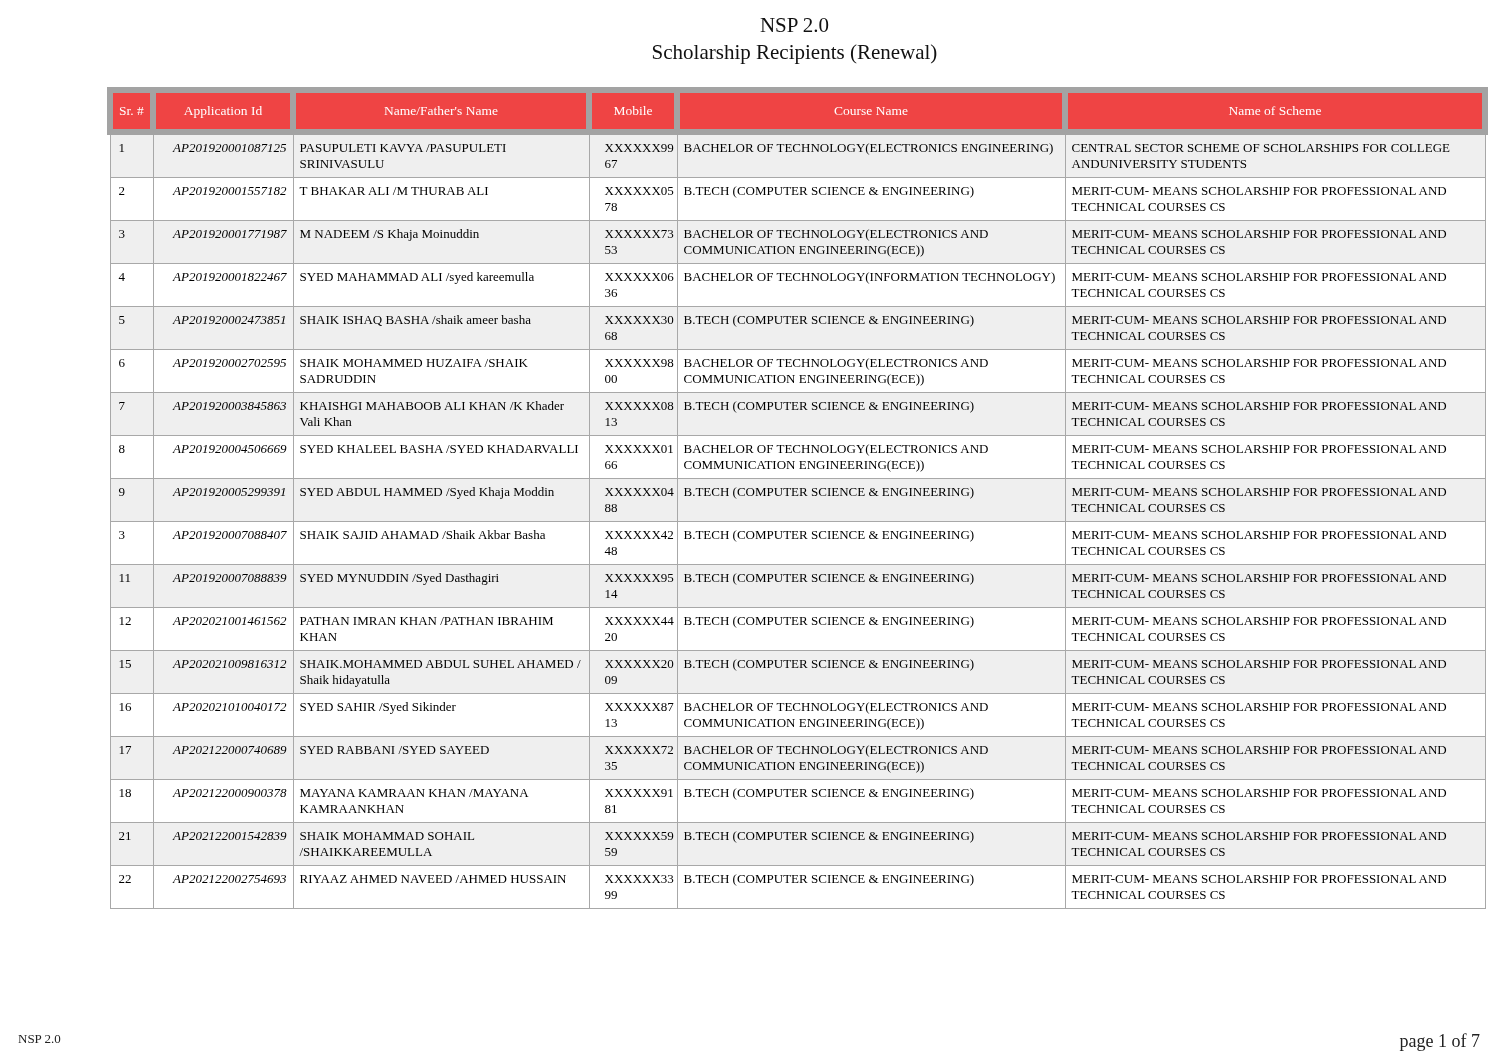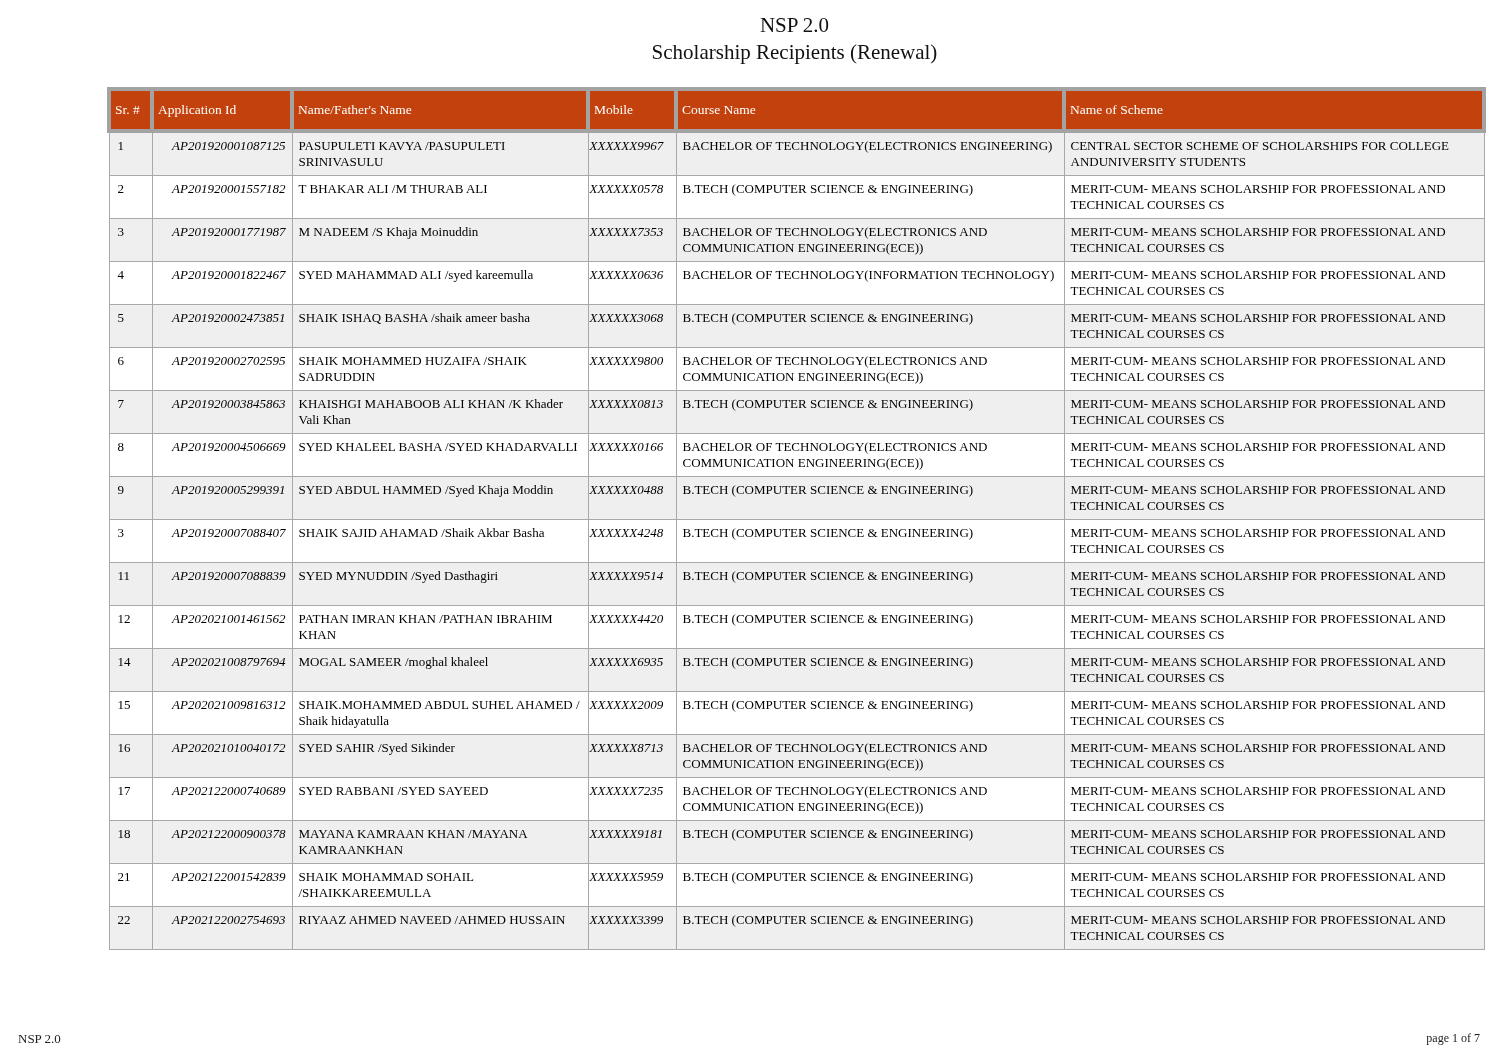--- a/index.html
+++ b/index.html
@@ -30,56 +30,56 @@
     width: 1375px;
   }
   col.c-sr     { width: 43px; }
   col.c-app    { width: 140px; }
   col.c-name   { width: 296px; }
   col.c-mobile { width: 88px; }
   col.c-course { width: 388px; }
   col.c-scheme { width: 420px; }
 
   th {
-    background: #c2410c;
+    background: #ef4444;
     color: #ffffff;
     font-weight: normal;
     font-size: 13.5px;
     line-height: 16px;
-    text-align: left;
+    text-align: center;
     vertical-align: middle;
-    border: 4px solid #a3a3a3;
+    border: 6px solid #a3a3a3;
     padding: 5px 4px;
     height: 42px;
   }
   td {
     border: 1px solid #a8a8a8;
     font-size: 13px;
     line-height: 15.5px;
     vertical-align: top;
     padding: 5px 6px 6px 6px;
     height: 36px;
     word-wrap: break-word;
   }
   tbody tr:nth-child(odd) td  { background: #efefef; }
   tbody tr:nth-child(even) td { background: #ffffff; }
 
   td.col-sr             { padding-left: 8px; }
   td.col-application_id { text-align: right; font-style: italic; }
-  td.col-mobile         { padding-left: 1px; padding-right: 2px; font-style: italic; }
+  td.col-mobile         { padding-left: 15px; padding-right: 2px; }
 
   .footer-left {
     position: absolute;
     left: 18px; top: 1031px;
     font-size: 13px; color: #222;
   }
   .footer-right {
     position: absolute;
     right: 17px; top: 1031px;
-    font-size: 12px; color: #222;
+    font-size: 18px; color: #222;
   }
 </style>
 </head>
 <body>
 
 <div class="titles">
   <div class="title-line">NSP 2.0</div>
   <div class="title-line">Scholarship Recipients (Renewal)</div>
 </div>
 
@@ -193,28 +193,20 @@
       </tr>
       <tr>
         <td class="col-sr">12</td>
         <td class="col-application_id">AP202021001461562</td>
         <td class="col-name">PATHAN IMRAN KHAN /PATHAN IBRAHIM KHAN</td>
         <td class="col-mobile">XXXXXX4420</td>
         <td class="col-course">B.TECH (COMPUTER SCIENCE &amp; ENGINEERING)</td>
         <td class="col-scheme">MERIT-CUM- MEANS SCHOLARSHIP FOR PROFESSIONAL AND TECHNICAL COURSES CS</td>
       </tr>
       <tr>
-        <td class="col-sr">14</td>
-        <td class="col-application_id">AP202021008797694</td>
-        <td class="col-name">MOGAL SAMEER /moghal khaleel</td>
-        <td class="col-mobile">XXXXXX6935</td>
-        <td class="col-course">B.TECH (COMPUTER SCIENCE &amp; ENGINEERING)</td>
-        <td class="col-scheme">MERIT-CUM- MEANS SCHOLARSHIP FOR PROFESSIONAL AND TECHNICAL COURSES CS</td>
-      </tr>
-      <tr>
         <td class="col-sr">15</td>
         <td class="col-application_id">AP202021009816312</td>
         <td class="col-name">SHAIK.MOHAMMED ABDUL SUHEL AHAMED / Shaik hidayatulla</td>
         <td class="col-mobile">XXXXXX2009</td>
         <td class="col-course">B.TECH (COMPUTER SCIENCE &amp; ENGINEERING)</td>
         <td class="col-scheme">MERIT-CUM- MEANS SCHOLARSHIP FOR PROFESSIONAL AND TECHNICAL COURSES CS</td>
       </tr>
       <tr>
         <td class="col-sr">16</td>
         <td class="col-application_id">AP202021010040172</td>

